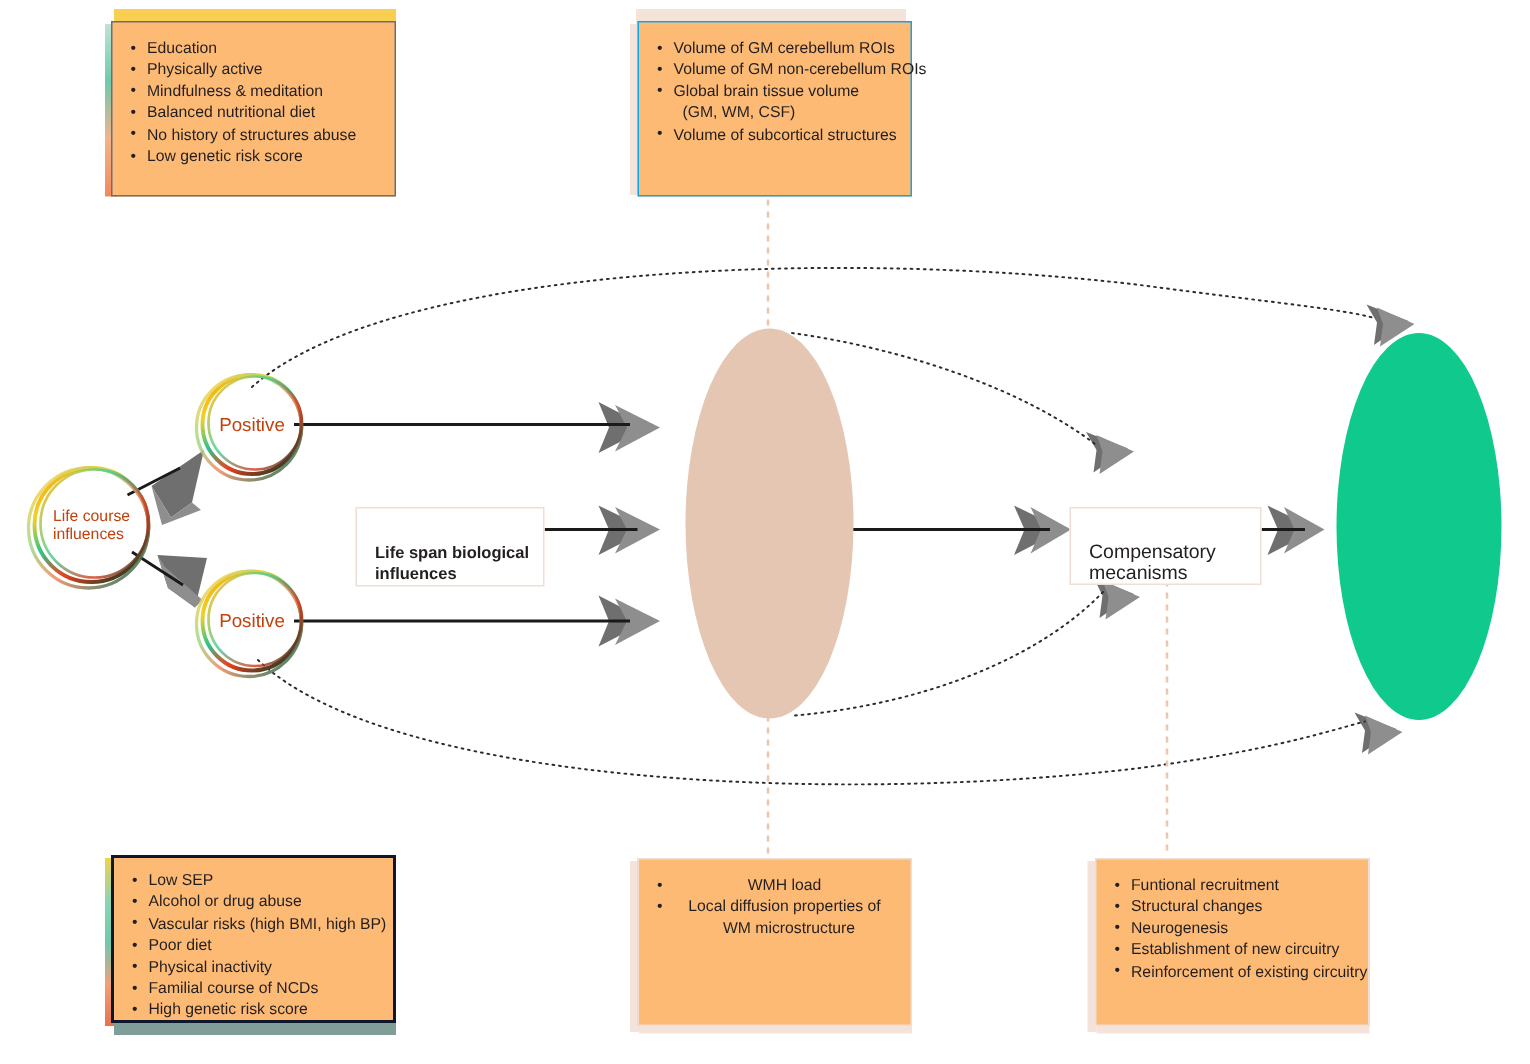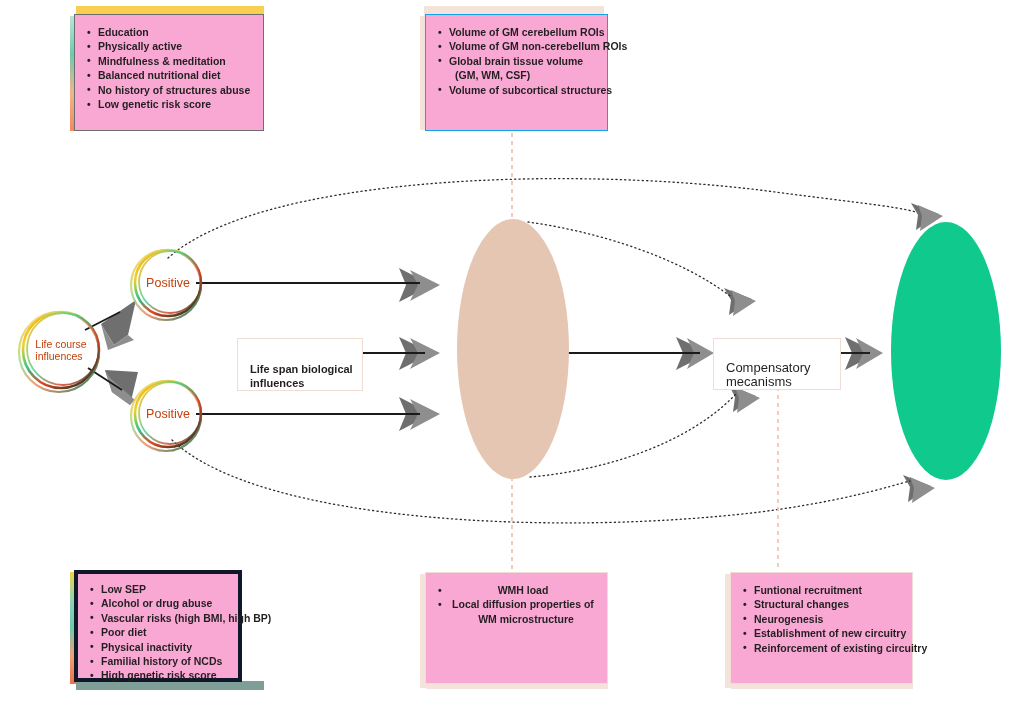--- a/index.html
+++ b/index.html
@@ -24,24 +24,23 @@
     left: 0;
     top: 0;
     width: 1020px;
     height: 709px;
     pointer-events: none;
   }
 
   
   .infobox {
     position: absolute;
-    background: #f9a8d4;
+    background: #fdba74;
     box-sizing: border-box;
     z-index: 6;
-    font-weight: bold;
   }
   .infobox .inner {
     position: relative;
     width: 100%;
     height: 100%;
     box-sizing: border-box;
     padding: 10px 10px 8px 12px;
   }
   .infobox ul {
     list-style: none;
@@ -292,29 +291,29 @@
         <li>Global brain tissue volume</li>
         <li class="cont">(GM, WM, CSF)</li>
         <li>Volume of subcortical structures</li>
       </ul>
     </div>
   </div>
 
   <div class="bar" style="left:70px;top:572px;width:8px;height:112px;
               background:linear-gradient(#f2d24a,#8fd3b4,#6fc9ad,#f0a07a,#e8734a);"></div>
   <div class="bar" style="left:76px;top:681px;width:188px;height:9px;background:#7f9e97;"></div>
-  <div class="infobox" style="left:74px;top:570px;width:168px;height:112px;border:4px solid #0f172a;">
+  <div class="infobox" style="left:74px;top:570px;width:190px;height:112px;border:2px solid #0f172a;">
     <div class="inner" style="padding-top:8px;">
       <ul>
         <li>Low SEP</li>
         <li>Alcohol or drug abuse</li>
         <li>Vascular risks (high BMI, high BP)</li>
         <li>Poor diet</li>
         <li>Physical inactivity</li>
-        <li>Familial history of NCDs</li>
+        <li>Familial course of NCDs</li>
         <li>High genetic risk score</li>
       </ul>
     </div>
   </div>
 
   <div class="bar" style="left:420px;top:574px;width:6px;height:114px;background:#f4e3db;"></div>
   <div class="bar" style="left:426px;top:682px;width:182px;height:7px;background:#f4e3db;"></div>
   <div class="infobox" style="left:425px;top:572px;width:183px;height:112px;border:1px solid #f0ddd3;text-align:center;">
     <div class="inner">
       <ul>

